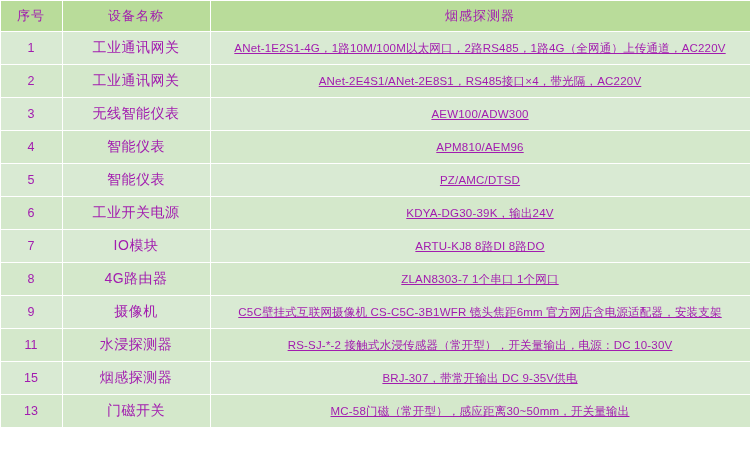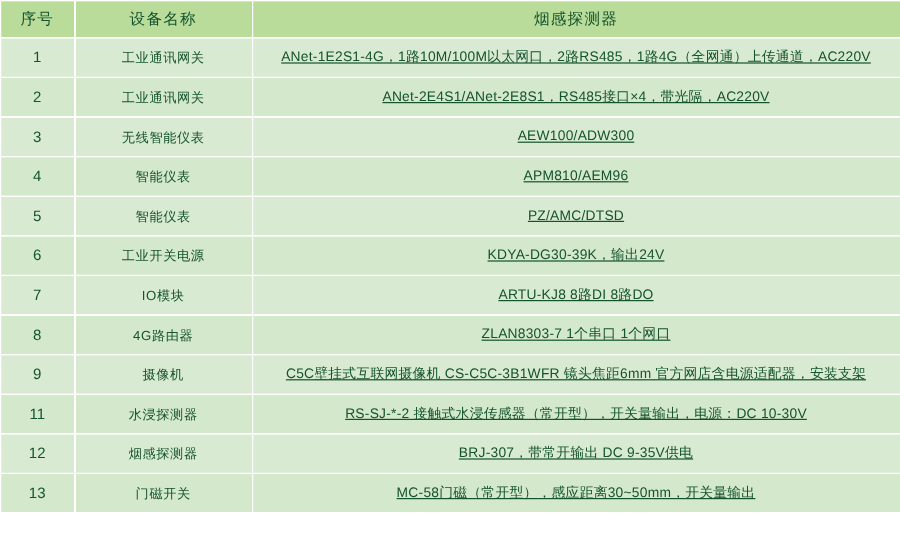--- a/index.html
+++ b/index.html
@@ -26,21 +26,21 @@
     border-collapse: collapse;
     width: 750px;
     table-layout: fixed;
   }
   table.spec-table td,
   table.spec-table th {
     border: 1px solid #ffffff;
     padding: 0 4px;
     text-align: center;
     vertical-align: middle;
-    color: #14532d;
+    color: #a21caf;
     font-weight: normal;
     overflow: hidden;
   }
   thead th {
     background: #b9dc9a;
     height: 30px;
     font-size: 13px;
     font-weight: bold;
     letter-spacing: 1px;
   }
@@ -52,21 +52,21 @@
   tbody tr:nth-child(even) td {
     background: #d4e8cb;
   }
   .col-idx { width: 62px; }
   .col-name { width: 148px; }
   .col-model { width: 540px; }
   td.cell-index {
     font-size: 12.5px;
   }
   td.cell-name {
-    font-size: 11px;
+    font-size: 14px;
     letter-spacing: 0.5px;
   }
   td.cell-model {
     font-size: 11.5px;
     letter-spacing: 0.2px;
     line-height: 1.25;
     text-decoration: underline;
   }
 </style>
 </head>
@@ -131,21 +131,21 @@
         <td class="cell-index">9</td>
         <td class="cell-name">摄像机</td>
         <td class="cell-model">C5C壁挂式互联网摄像机 CS-C5C-3B1WFR 镜头焦距6mm 官方网店含电源适配器，安装支架</td>
       </tr>
       <tr>
         <td class="cell-index">11</td>
         <td class="cell-name">水浸探测器</td>
         <td class="cell-model">RS-SJ-*-2 接触式水浸传感器（常开型），开关量输出，电源：DC 10-30V</td>
       </tr>
       <tr>
-        <td class="cell-index">12</td>
+        <td class="cell-index">15</td>
         <td class="cell-name">烟感探测器</td>
         <td class="cell-model">BRJ-307，带常开输出  DC 9-35V供电</td>
       </tr>
       <tr>
         <td class="cell-index">13</td>
         <td class="cell-name">门磁开关</td>
         <td class="cell-model">MC-58门磁（常开型），感应距离30~50mm，开关量输出</td>
       </tr>
     </tbody>
   </table>

